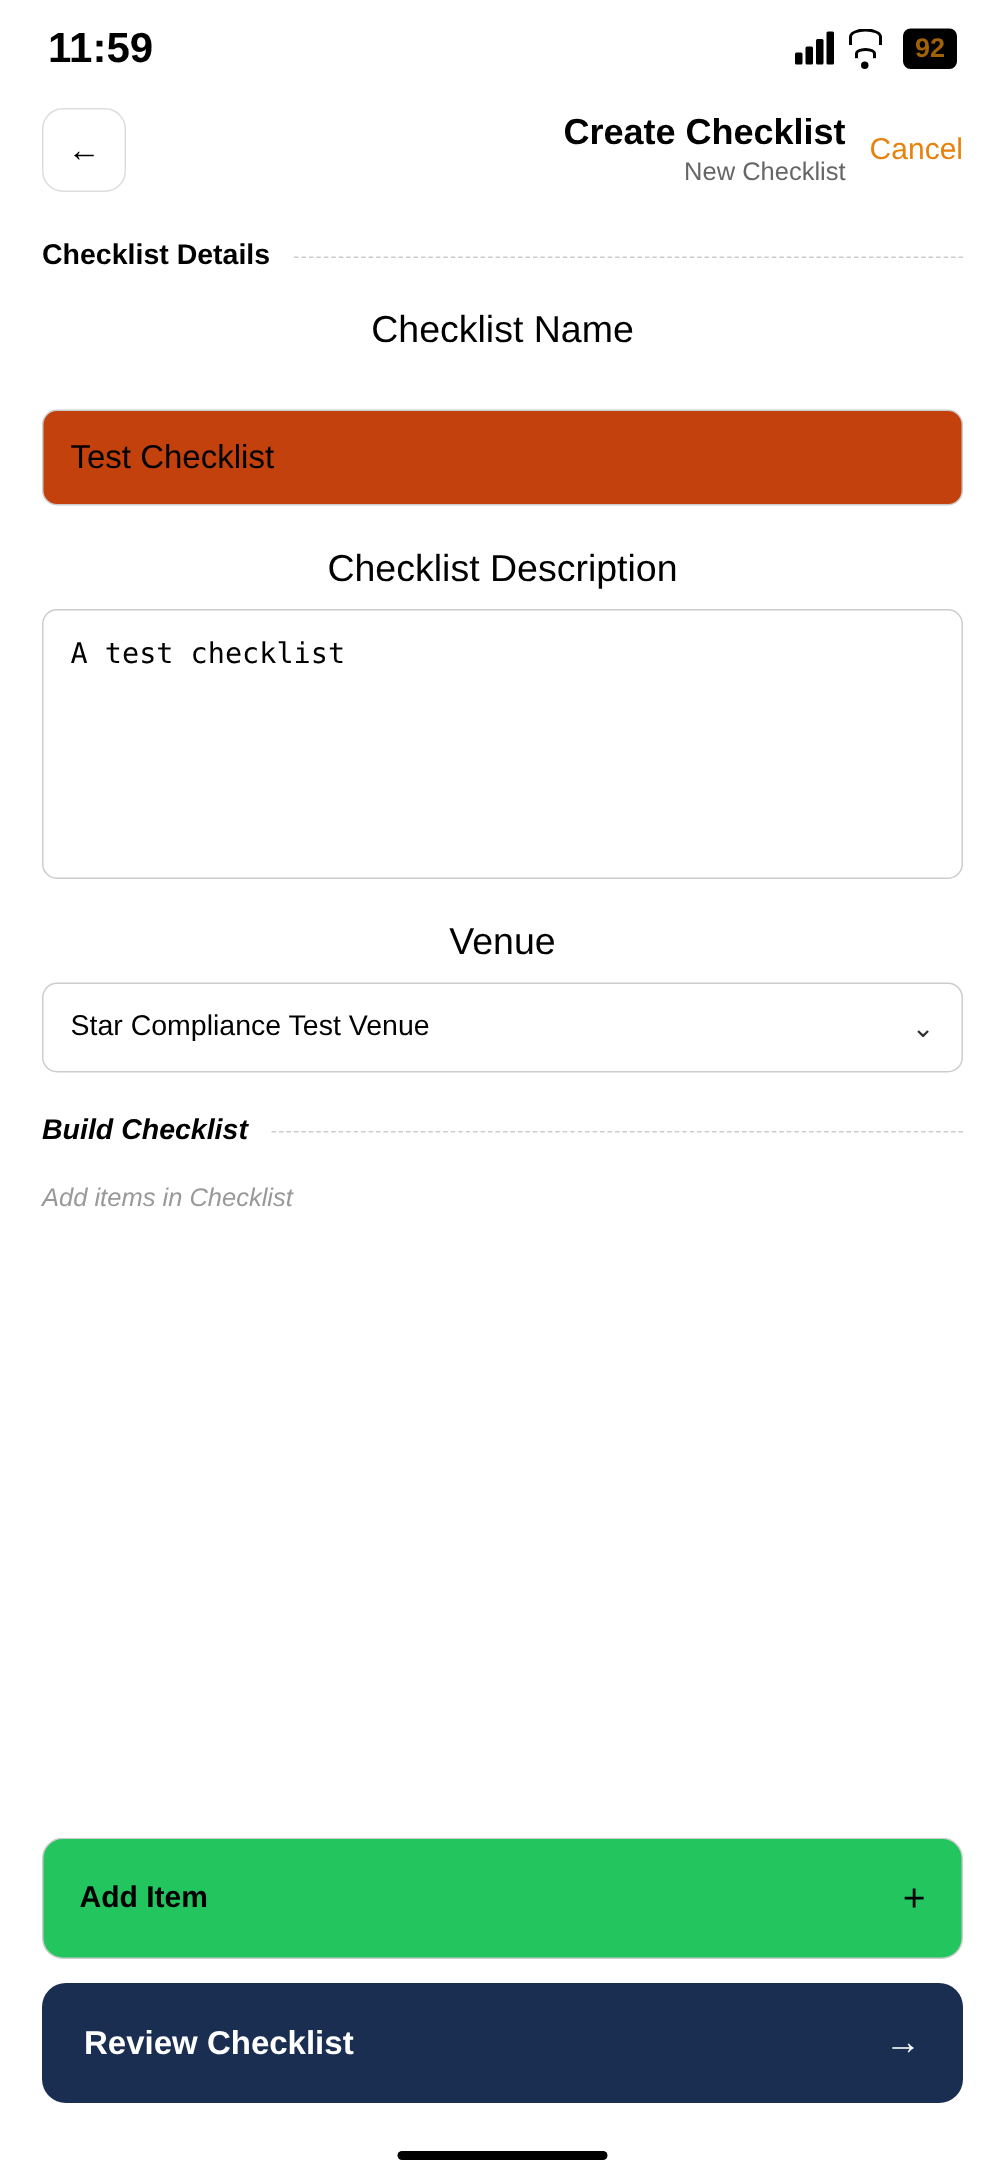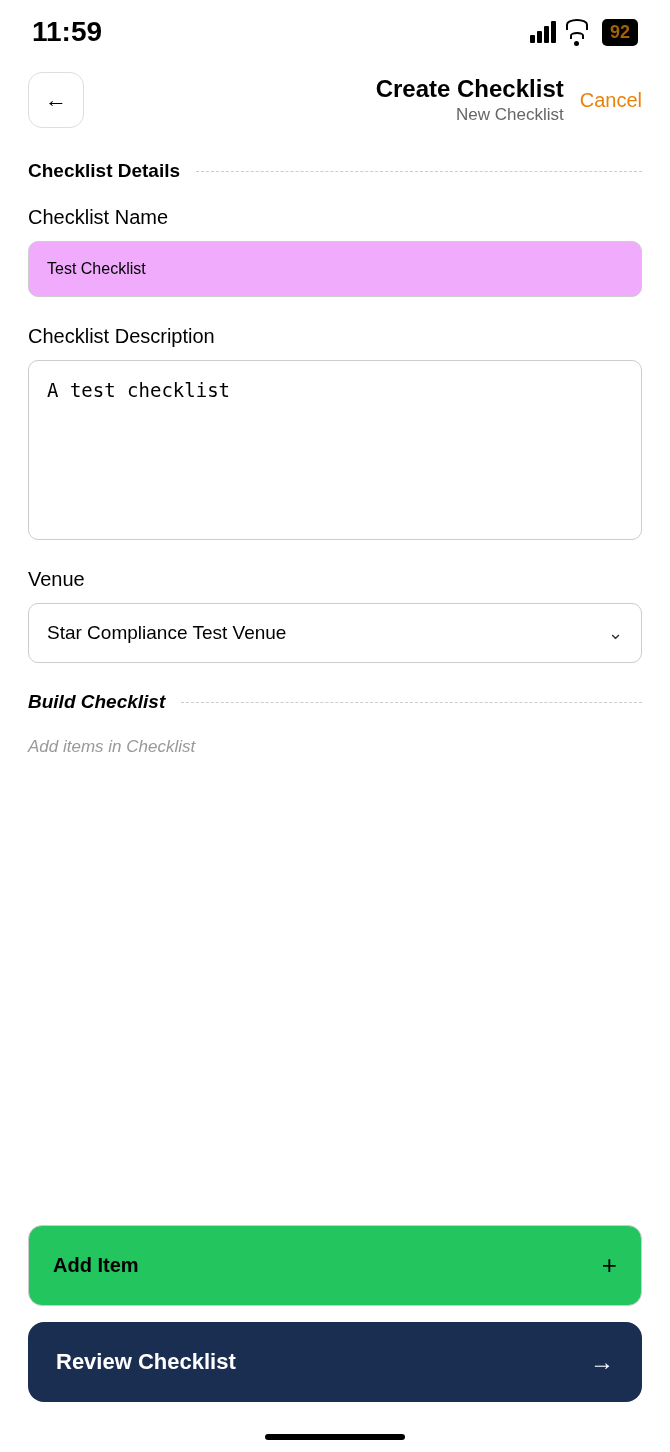--- a/index.html
+++ b/index.html
@@ -140,37 +140,39 @@
     }
 
     .section-divider {
       flex: 1;
       height: 1px;
       border-top: 1.5px dashed #ccc;
     }
 
     
     .field-label {
-      font-size: 20px;
+      font-size: 25px;
       font-weight: 500;
       color: #000;
       margin-bottom: 12px;
       display: block;
+      text-align: center;
     }
 
     .field-input {
       width: 100%;
       border: 1.5px solid #ccc;
       border-radius: 10px;
       padding: 18px 18px;
-      font-size: 16px;
-      color: #000;
-      background: #f0abfc;
+      font-size: 22px;
+      color: #000;
+      background: #c2410c;
       outline: none;
       margin-bottom: 28px;
+      margin-top: 26px;
     }
 
     .field-textarea {
       width: 100%;
       border: 1.5px solid #ccc;
       border-radius: 10px;
       padding: 18px 18px;
       font-size: 19px;
       color: #000;
       background: #fff;

